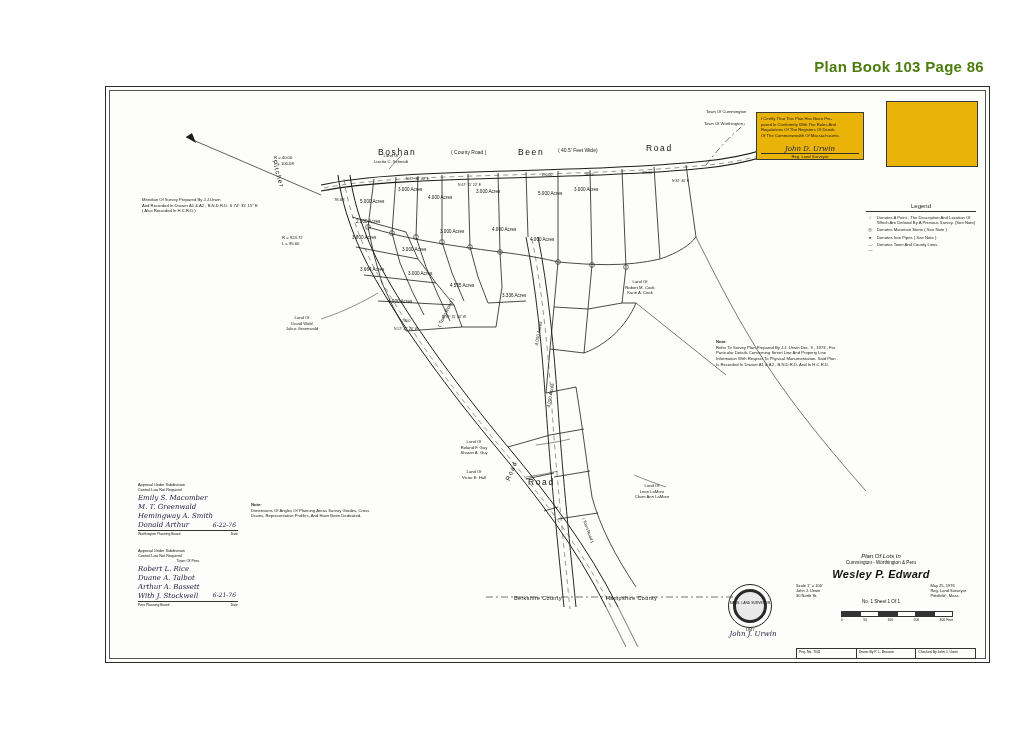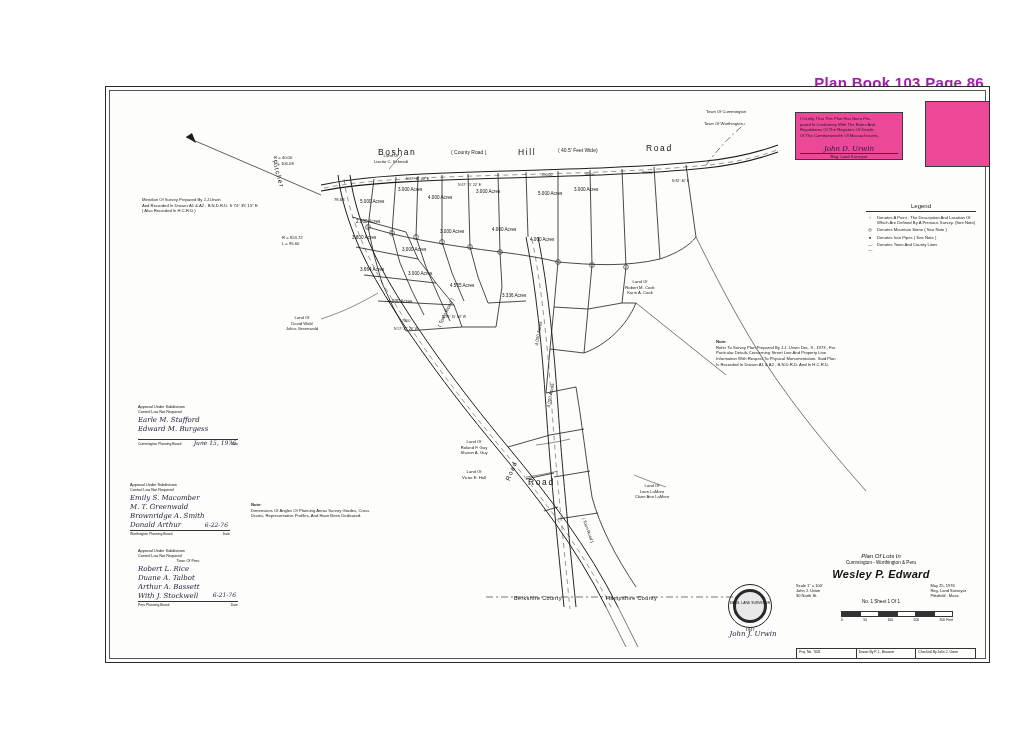--- a/index.html
+++ b/index.html
@@ -19,25 +19,25 @@
     position: absolute;
     left: 0; top: 0;
     width: 1024px;
     height: 737px;
     background: #ffffff;
   }
   
   #header-title {
     position: absolute;
     right: 40px;
-    top: 74px;
+    top: 58px;
     font-size: 15px;
     font-weight: bold;
     letter-spacing: 0.3px;
-    color: #a21caf;
+    color: #4d7c0f;
     white-space: nowrap;
   }
   
   #sheet {
     position: absolute;
     left: 105px;
     top: 86px;
     width: 883px;
     height: 575px;
     border: 1.5px solid #2b2b2b;
@@ -56,22 +56,21 @@
     font-size: 4.2px;
     line-height: 1.35;
     color: #1b1b1b;
     white-space: pre-line;
   }
   .blk.t5 { font-size: 5px; }
   .blk.t6 { font-size: 6px; }
   .blk.c { text-align: center; }
   .boxed {
     border: 0.7px solid #3a3a3a;
-    background: #ec4899;
-    margin-left: 39px;
+    background: #eab308;
   }
   .label-road {
     position: absolute;
     font-size: 8.5px;
     letter-spacing: 1.6px;
     color: #111;
     font-weight: normal;
   }
   .label-way {
     position: absolute;
@@ -342,21 +341,21 @@
         <circle cx="336" cy="155" r="2.4"></circle>
         <circle cx="364" cy="160" r="2.4"></circle>
         <circle cx="394" cy="165" r="2.4"></circle>
         <circle cx="452" cy="175" r="2.4"></circle>
         <circle cx="486" cy="178" r="2.4"></circle>
         <circle cx="520" cy="180" r="2.4"></circle>
       </g>
     </svg>
 
     <div class="label-road" style="left:272px; top:60px;">Boshan</div>
-    <div class="label-road" style="left:412px; top:60px;">Hill</div>
+    <div class="label-road" style="left:412px; top:60px;">Been</div>
     <div class="label-road" style="left:540px; top:56px;">Road</div>
     <div class="blk t5" style="left:345px; top:62px;">( County  Road )</div>
     <div class="blk t5" style="left:452px; top:60px;">( 40.5' Feet Wide)</div>
     <div class="label-way" style="left:172px; top:72px; transform:rotate(74deg); transform-origin:left top;">Pitcher</div>
     <div class="label-way" style="left:398px; top:392px; transform:rotate(-68deg); transform-origin:left top;">Road</div>
     <div class="blk t5" style="left:330px; top:238px; transform:rotate(-64deg); transform-origin:left top;">( Town  Road )</div>
     <div class="label-road" style="left:422px; top:390px;">Road</div>
     <div class="blk" style="left:480px; top:430px; transform:rotate(70deg); transform-origin:left top;">( Town  Road )</div>
 
     <div class="blk" style="left:600px; top:22px;">Town Of Cummington</div>
@@ -455,39 +454,27 @@
     <div id="note-right">
       <div class="blk" style="position:static; font-weight:bold;">Note:</div>
       <div class="blk" style="position:static;">Refer To Survey Plan Prepared By J.J. Urwin Dec. 9 , 1973 , For Particular Details Concerning Street Line And Property Line Information With Respect To Physical Monumentation. Said Plan Is Recorded In Drawer A1 &amp; A2 , B.N.D.R.D. And In H.C.R.D.</div>
     </div>
 
     <div id="note-center">
       <div class="blk" style="position:static; font-weight:bold;">Note:</div>
       <div class="blk" style="position:static;">Dimensions Of Angles Of Planning Areas Survey Grades, Cross Drains, Representative Profiles, And Have Been Dedicated.</div>
     </div>
 
-    <div class="approval" style="left:32px; top:318px;">
-      <div class="ttl" style="white-space:pre-line;">Approval Under Subdivision
-Control Law Not Required</div>
-      <div class="sig sigline">Earle M. Stafford</div>
-      <div class="sig sigline">Edward M. Burgess</div>
-      <div style="border-top:0.6px solid #333; margin-top:6px;"></div>
-      <div class="foot" style="border-top:none;">
-        <span>Cummington Planning Board</span>
-        <span>Date</span>
-      </div>
-      <div class="sig" style="position:absolute; right:2px; top:34px; font-size:6px;">June 15, 1976</div>
-    </div>
-
-    <div class="approval" style="left:24px; top:396px;">
+
+    <div class="approval" style="left:32px; top:396px;">
       <div class="ttl" style="white-space:pre-line;">Approval Under Subdivision
 Control Law Not Required</div>
       <div class="sig sigline">Emily S. Macomber</div>
       <div class="sig sigline">M. T. Greenwald</div>
-      <div class="sig sigline">Brownridge A. Smith</div>
+      <div class="sig sigline">Hemingway A. Smith</div>
       <div class="sig sigline">Donald Arthur</div>
       <div class="foot">
         <span>Worthington Planning Board</span>
         <span>Date</span>
       </div>
       <div class="sig" style="position:absolute; right:2px; top:38px; font-size:6px;">6-22-76</div>
     </div>
 
     <div class="approval" style="left:32px; top:462px;">
       <div class="ttl" style="white-space:pre-line;">Approval Under Subdivision

